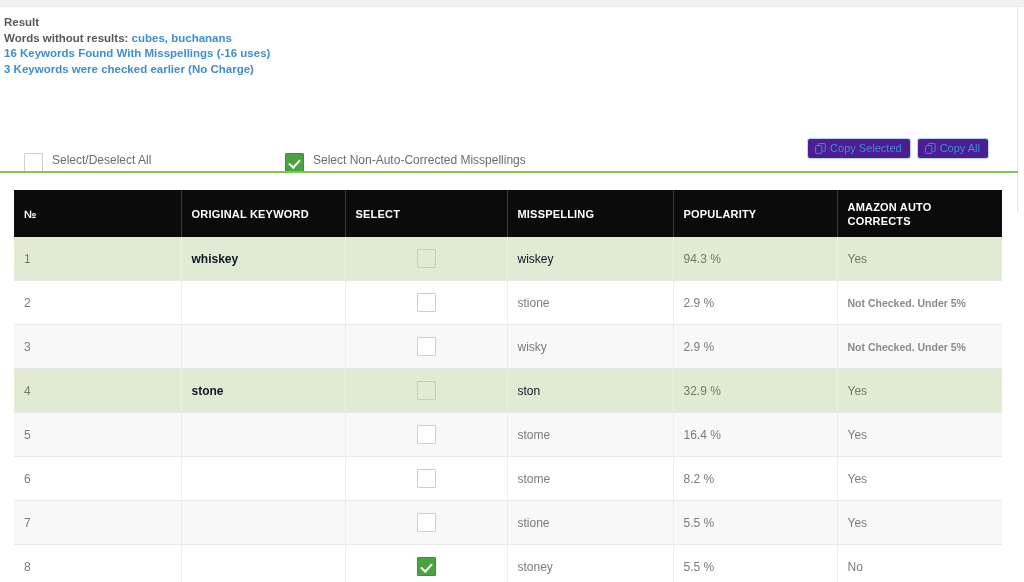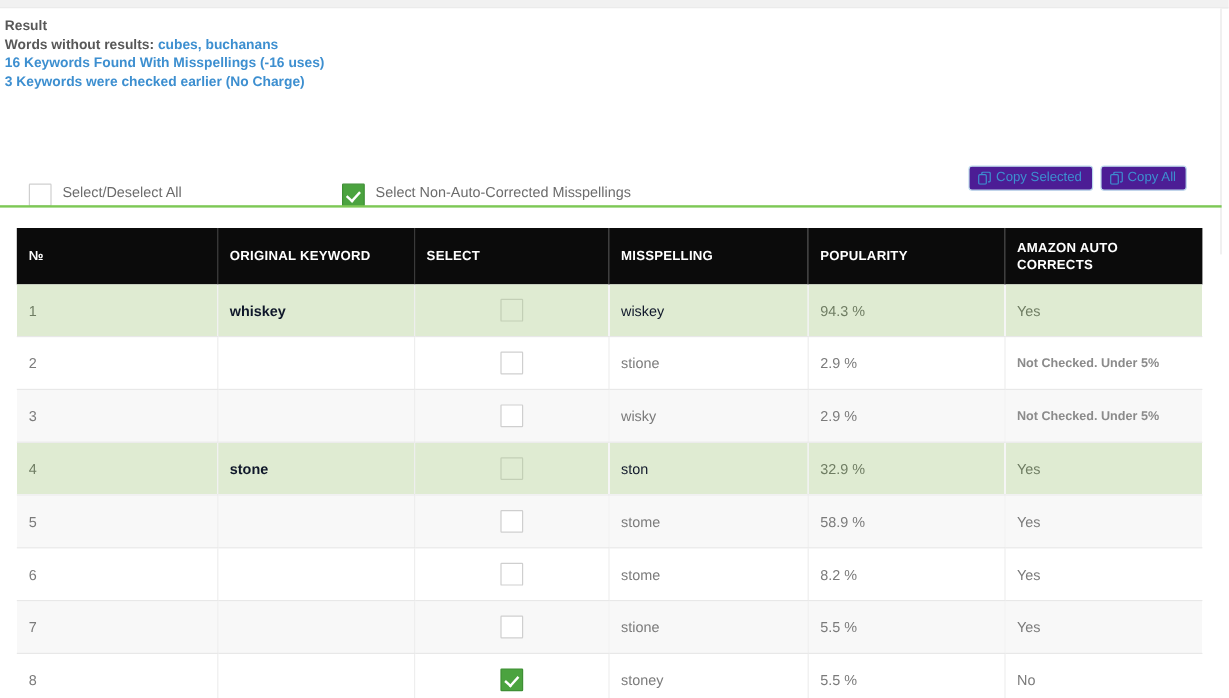--- a/index.html
+++ b/index.html
@@ -343,21 +343,21 @@
             <td class="c-select"><span class="row-cb"></span></td>
             <td class="c-miss">ston</td>
             <td class="c-pop">32.9 %</td>
             <td class="c-auto">Yes</td>
           </tr>
           <tr class="r-alt">
             <td class="c-num">5</td>
             <td class="c-keyword"></td>
             <td class="c-select"><span class="row-cb"></span></td>
             <td class="c-miss">stome</td>
-            <td class="c-pop">58.9 %</td>
+            <td class="c-pop">16.4 %</td>
             <td class="c-auto">Yes</td>
           </tr>
           <tr class="r-white">
             <td class="c-num">6</td>
             <td class="c-keyword"></td>
             <td class="c-select"><span class="row-cb"></span></td>
             <td class="c-miss">stome</td>
             <td class="c-pop">8.2 %</td>
             <td class="c-auto">Yes</td>
           </tr>

